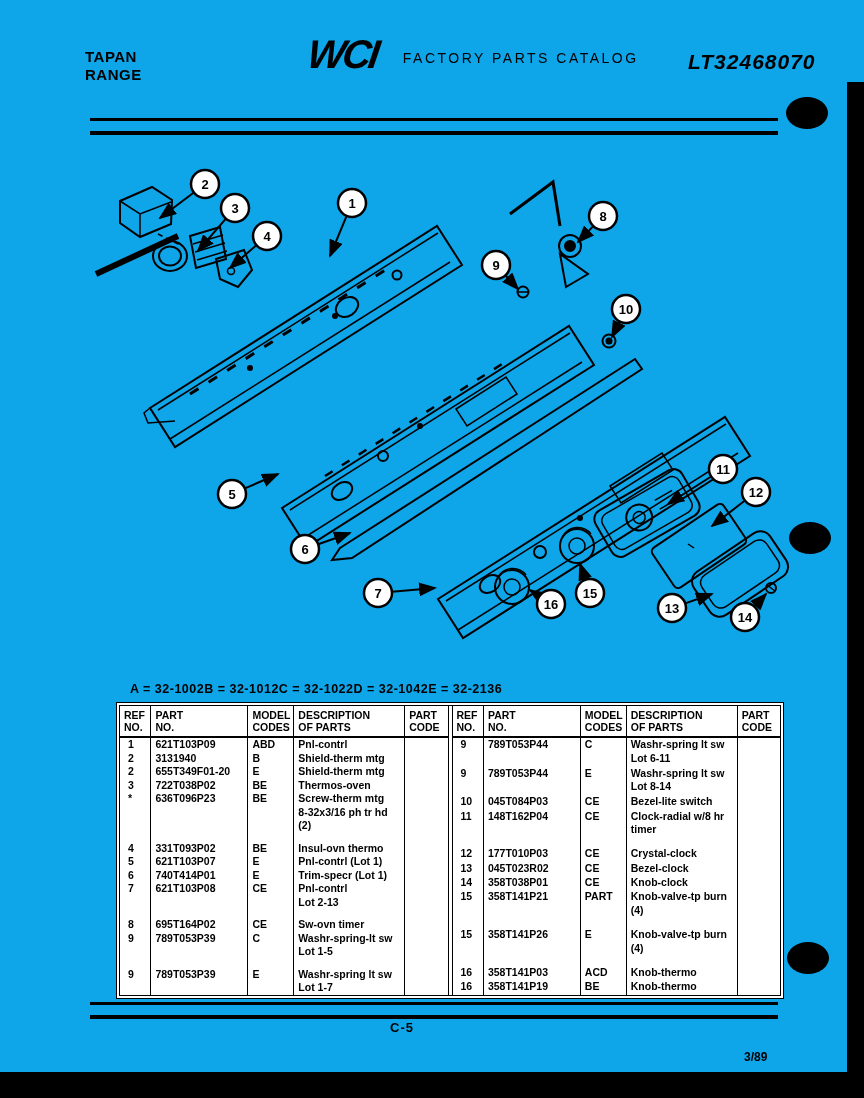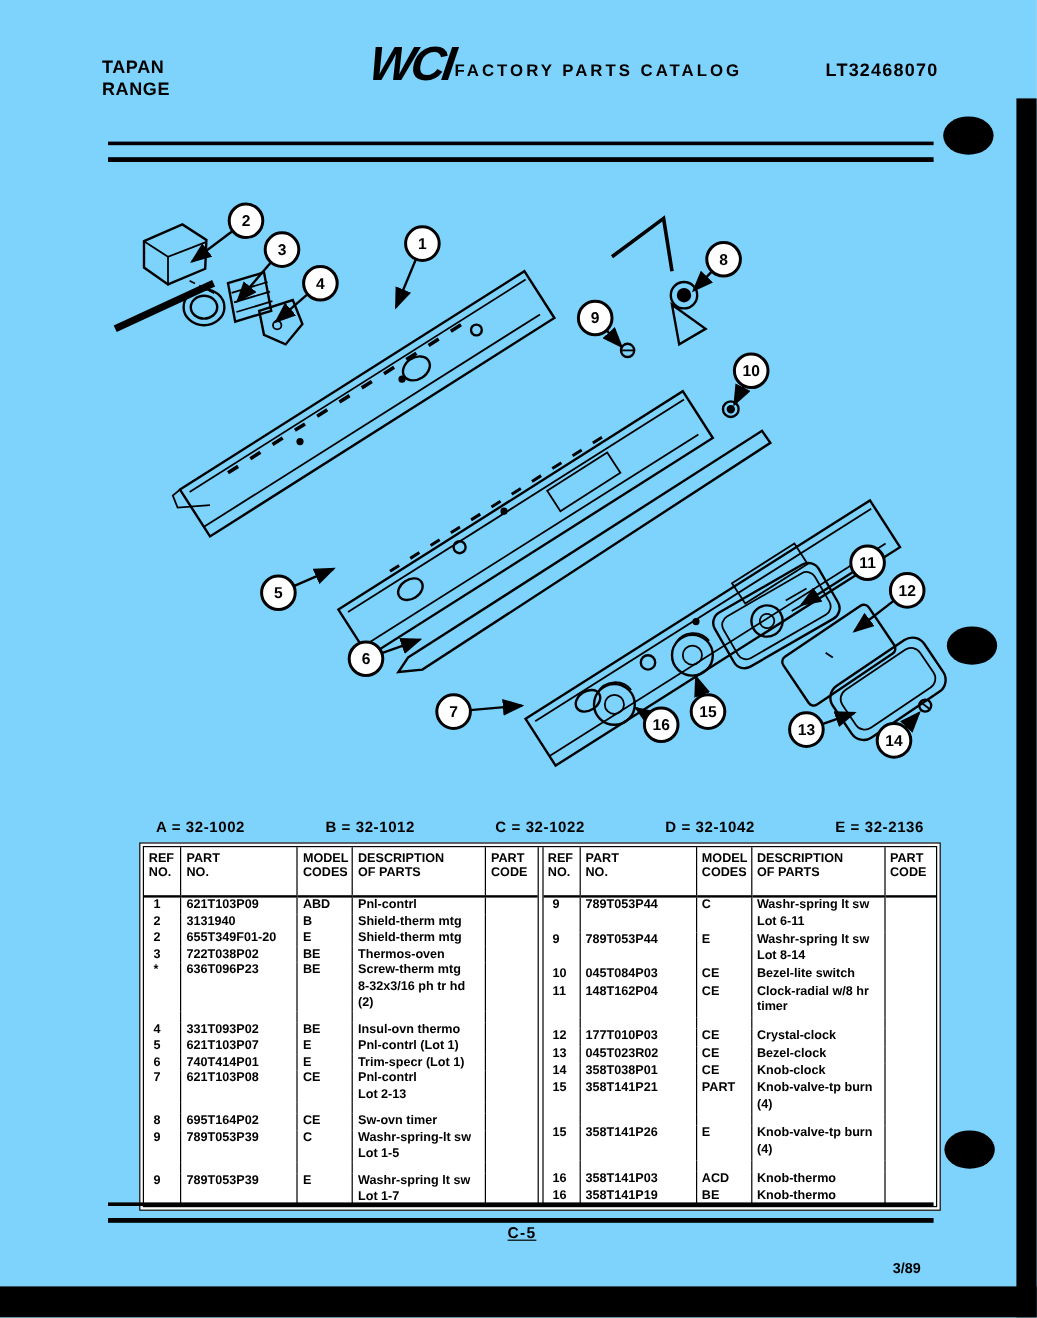--- a/index.html
+++ b/index.html
@@ -1,57 +1,57 @@
 <!DOCTYPE html>
 <html><head>
 <meta charset="utf-8">
 <style>
   html,body{margin:0;padding:0;}
   body{width:864px;height:1098px;background:#e8e8e8;}
   .page{
-    position:relative;width:864px;height:1098px;background:#7dd3fc;
+    position:relative;width:864px;height:1098px;background:#0ea5e9;
     font-family:"Liberation Sans",sans-serif;color:#000;overflow:hidden;
   }
   
   .brand{position:absolute;left:85px;top:48px;font-weight:bold;font-size:15px;line-height:18px;letter-spacing:.5px;}
   .logo-wrap{position:absolute;left:308px;top:34px;display:flex;align-items:flex-start;}
   .wci{font-style:italic;font-weight:bold;font-size:40px;line-height:40px;letter-spacing:-3px;transform:skewX(-8deg);}
-  .catalog-title{margin-left:2px;margin-top:16px;font-weight:bold;font-size:14px;letter-spacing:2.5px;}
-  .doc-number{position:absolute;left:688px;top:50px;font-weight:bold;font-size:15px;letter-spacing:1px;}
+  .catalog-title{margin-left:26px;margin-top:16px;font-weight:normal;font-size:14px;letter-spacing:2.5px;}
+  .doc-number{position:absolute;left:688px;top:50px;font-weight:bold;font-size:21px;letter-spacing:1px;font-style:italic;}
   .rule-double{position:absolute;left:90px;width:688px;height:10px;border-top:3px solid #000;border-bottom:4px solid #000;}
   .top-rule{top:118px;}
   .bottom-rule{top:1002px;}
   
   .diagram{position:absolute;left:90px;top:156px;width:700px;height:505px;}
   .diagram svg{width:100%;height:100%;}
   .art{stroke:#000;fill:none;stroke-width:2px;}
   .callout-circle{fill:#fff;stroke:#000;stroke-width:2.5px;}
   .callout-num{font-family:"Liberation Sans",sans-serif;font-weight:bold;font-size:13px;text-anchor:middle;fill:#000;stroke:none;}
   .leader{stroke:#000;stroke-width:2px;fill:none;}
   
-  .model-line{position:absolute;left:130px;top:682px;width:640px;display:flex;justify-content:space-between;font-weight:bold;font-size:12.5px;letter-spacing:.5px;}
+  .model-line{position:absolute;left:130px;top:682px;width:640px;display:flex;font-weight:bold;font-size:12.5px;letter-spacing:.5px;}
   
   .table-wrap{position:absolute;left:116px;top:702px;width:660px;display:flex;align-items:stretch;border:4px double #000;background:#fff;}
   .half-table{flex:1 1 50%;border-collapse:collapse;table-layout:fixed;}
   .center-divider{width:3px;border-left:1.5px solid #000;border-right:1.5px solid #000;}
   .half-table th{
     font-weight:bold;font-size:10.5px;line-height:11.5px;text-align:left;
-    padding:4px 3px 13px 4px;border-bottom:2px solid #000;white-space:pre-line;vertical-align:top;
+    padding:4px 3px 3px 4px;border-bottom:2px solid #000;white-space:pre-line;vertical-align:top;
   }
   .half-table td{
     font-weight:bold;font-size:10.5px;line-height:13.5px;padding:0 2px 0 4px;
     vertical-align:top;white-space:pre-line;overflow:hidden;
   }
   .half-table th+th, .half-table td+td{border-left:1.5px solid #000;}
   .half-table tr.spacer td{height:9px;border-left:none;}
   .half-table tr.spacer td+td{border-left:1.5px solid #000;}
   .half-table tr.spacer td{padding:0;}
   .c-ref{text-align:left;padding-left:8px !important;}
   
-  .page-number{position:absolute;left:390px;top:1020px;width:90px;text-align:center;font-weight:bold;font-size:13px;letter-spacing:1px;text-decoration:underline;}
+  .page-number{position:absolute;left:390px;top:1020px;width:90px;text-align:left;font-weight:bold;font-size:13px;letter-spacing:1px;}
   .issue-date{position:absolute;left:744px;top:1019px;font-weight:bold;font-size:12px;margin-top:31px;}
   
   .hole{position:absolute;width:42px;height:32px;border-radius:50%;background:#000;}
   .hole-1{left:786px;top:97px;}
   .hole-2{left:789px;top:522px;}
   .hole-3{left:787px;top:942px;}
   .edge-strip{position:absolute;left:847px;top:82px;width:17px;height:1016px;background:#000;}
   .bottom-bar{position:absolute;left:0;top:1072px;width:864px;height:26px;background:#000;}
 </style>
 </head>

